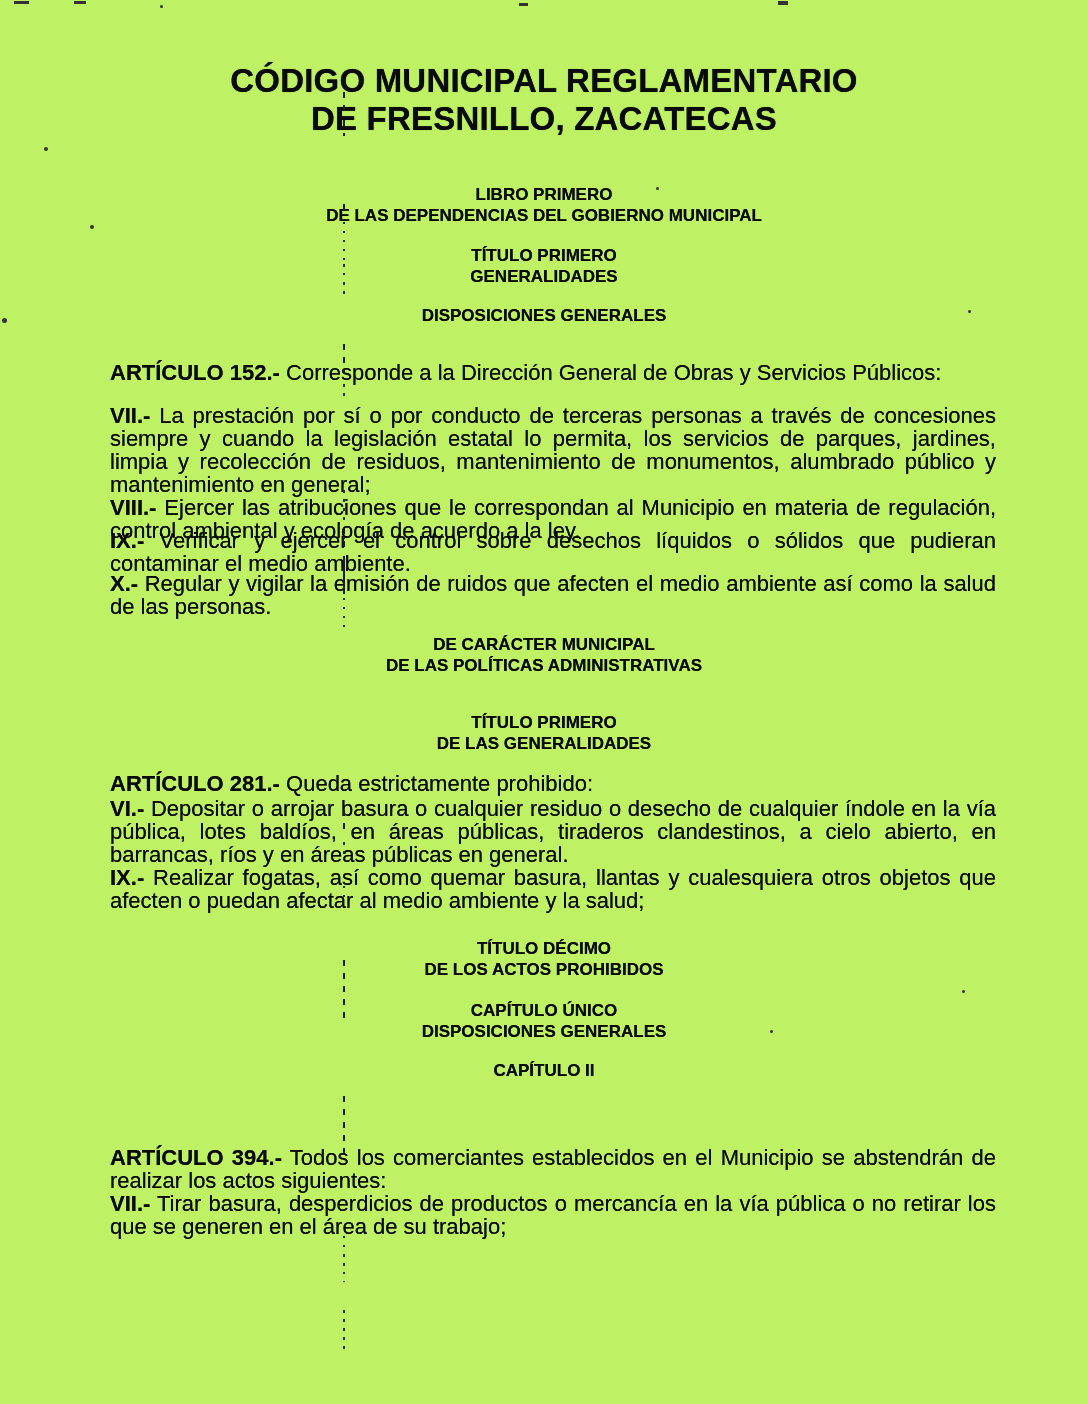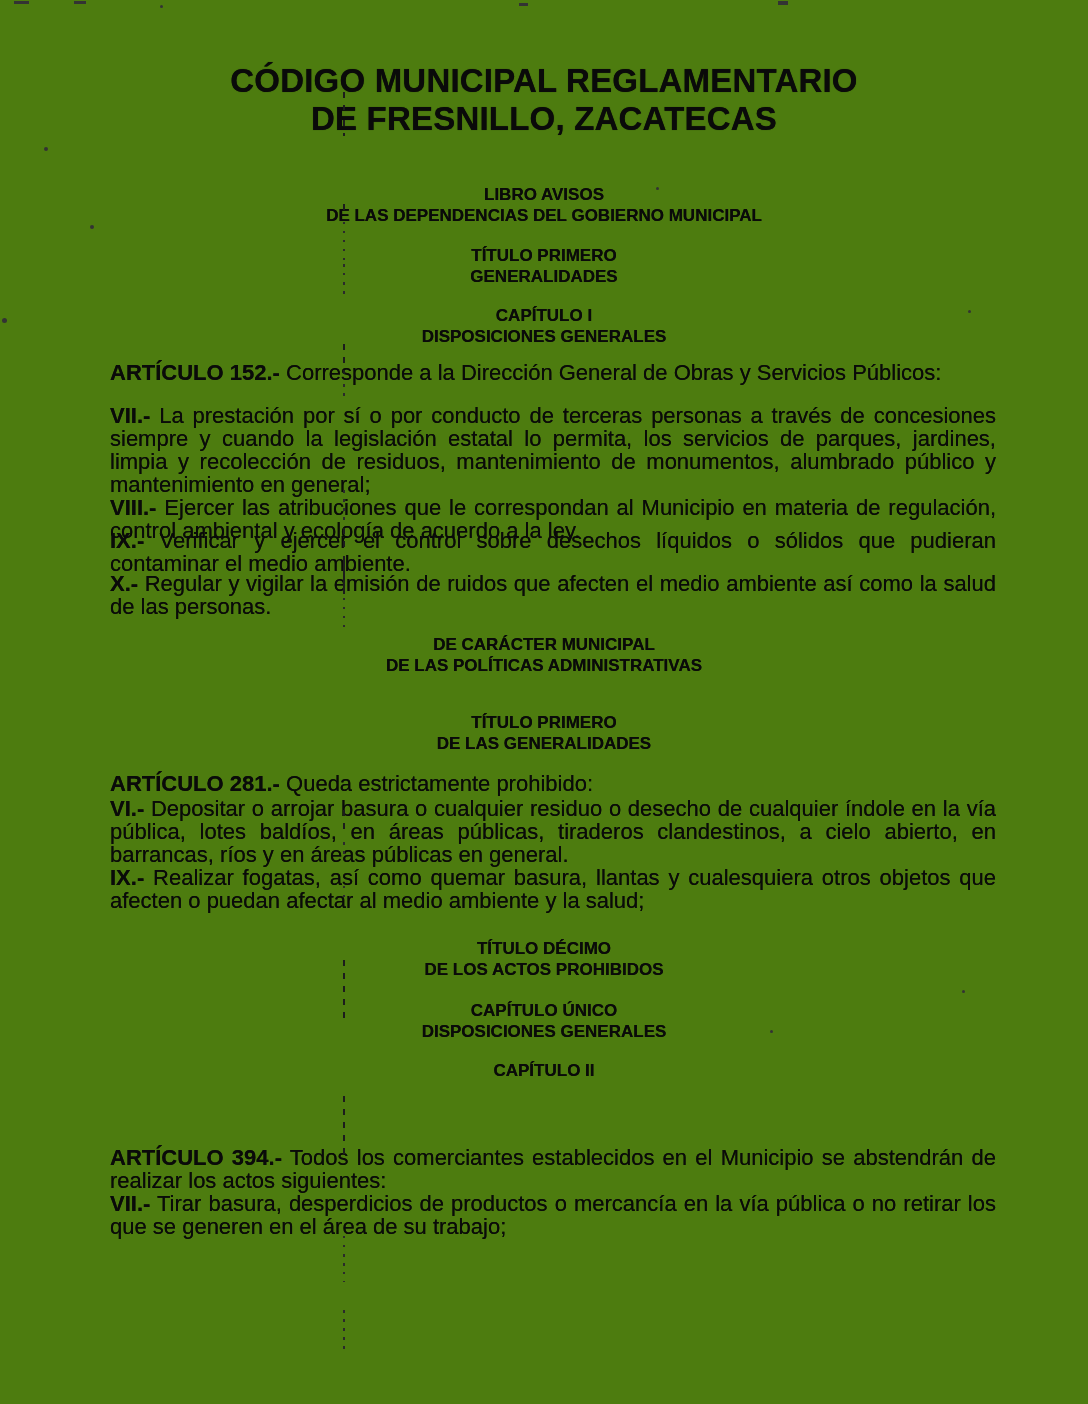--- a/index.html
+++ b/index.html
@@ -1,20 +1,20 @@
 <!DOCTYPE html>
 <html lang="es"><head>
 <meta charset="utf-8">
 <style>
   html, body { margin: 0; padding: 0; background: #e8e8e8; }
   .page {
     position: relative;
     width: 1088px;
     height: 1404px;
-    background: #4d7c0f;
+    background: #bef264;
     margin: 0 auto;
     overflow: hidden;
     font-family: "Liberation Sans", "DejaVu Sans", sans-serif;
     color: #0a0a0a;
   }
   
   .doc-title {
     position: absolute;
     left: 0; right: 0;
     text-align: center;
@@ -65,31 +65,30 @@
 <body>
 
 <div class="page">
 
   <div class="doc-title" style="top:62px;">
     <div>CÓDIGO MUNICIPAL REGLAMENTARIO</div>
     <div>DE FRESNILLO, ZACATECAS</div>
   </div>
 
   <div class="hgroup" style="top:184px;">
-    <div>LIBRO AVISOS</div>
+    <div>LIBRO PRIMERO</div>
     <div>DE LAS DEPENDENCIAS DEL GOBIERNO MUNICIPAL</div>
   </div>
 
   <div class="hgroup" style="top:245px;">
     <div>TÍTULO PRIMERO</div>
     <div>GENERALIDADES</div>
   </div>
 
   <div class="hgroup" style="top:305px;">
-    <div>CAPÍTULO I</div>
     <div>DISPOSICIONES GENERALES</div>
   </div>
 
   <div class="block" style="top:361px;">
     <p><span class="lbl">ARTÍCULO 152.-</span> <span>Corresponde a la Dirección General de Obras y Servicios Públicos:</span></p>
   </div>
 
   <div class="block" style="top:404px;">
     <p><span class="lbl">VII.-</span> <span>La prestación por sí o por conducto de terceras personas a través de concesiones siempre y cuando la legislación estatal lo permita, los servicios de parques, jardines, limpia y recolección de residuos, mantenimiento de monumentos, alumbrado público y mantenimiento en general;</span></p>
     <p><span class="lbl">VIII.-</span> <span>Ejercer las atribuciones que le correspondan al Municipio en materia de regulación, control ambiental y ecología de acuerdo a la ley.</span></p>

